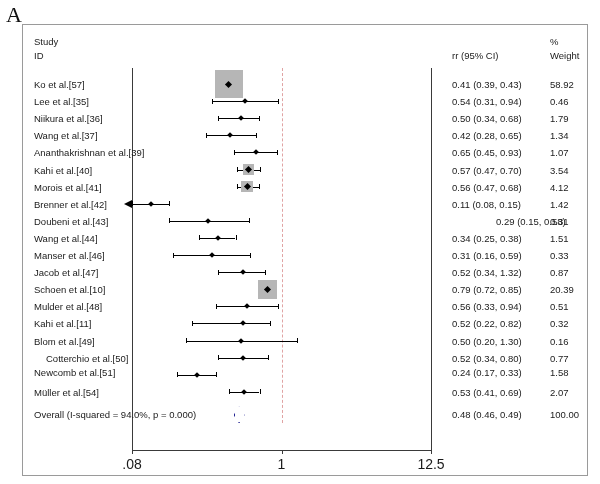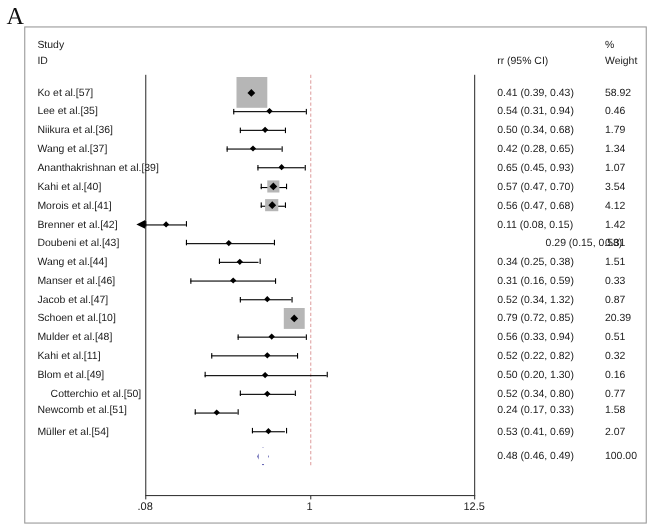--- a/index.html
+++ b/index.html
@@ -121,21 +121,21 @@
     width:300px;height:1px;background:#3a3a3a;
   }
   .tick{
     position:absolute;
     width:1px;height:4px;background:#3a3a3a;
     top:450px;
   }
   .ticklbl{
     position:absolute;
     top:456px;
-    font-size:10px;
+    font-size:14px;
     color:#1a1a1a;
     transform:translateX(-50%);
     white-space:nowrap;
   }
 </style>
 </head>
 <body>
 
 <div id="panel">
   <div class="panel-label">A</div>
@@ -241,20 +241,21 @@
         <div class="row-label" style="top: 3px;">Newcomb et al.[51]</div>
         <div class="row-est" style="top: 3px;">0.24 (0.17, 0.33)</div>
         <div class="row-wt" style="top: 3px;">1.58</div>
       </div>
       <div class="row" style="top: 383.8px;">
         <div class="row-label" style="top: 3px;">Müller et al.[54]</div>
         <div class="row-est" style="top: 3px;">0.53 (0.41, 0.69)</div>
         <div class="row-wt" style="top: 3px;">2.07</div>
       </div>
       <div class="row" style="top: 405.9px;">
+        <div class="row-label" style="top: 3px;">Overall  (I-squared = 94.0%, p = 0.000)</div>
         <div class="row-est" style="top: 3px; text-align: center;">0.48 (0.46, 0.49)</div>
         <div class="row-wt" style="top: 3px;">100.00</div>
       </div>
     </div>
 
   <div class="axis"></div>
   <div id="ticks">
       <div class="tick" style="left: 132px;"></div>
       <div class="ticklbl" style="left: 132px;">.08</div>
       <div class="tick" style="left: 281.5px;"></div>

